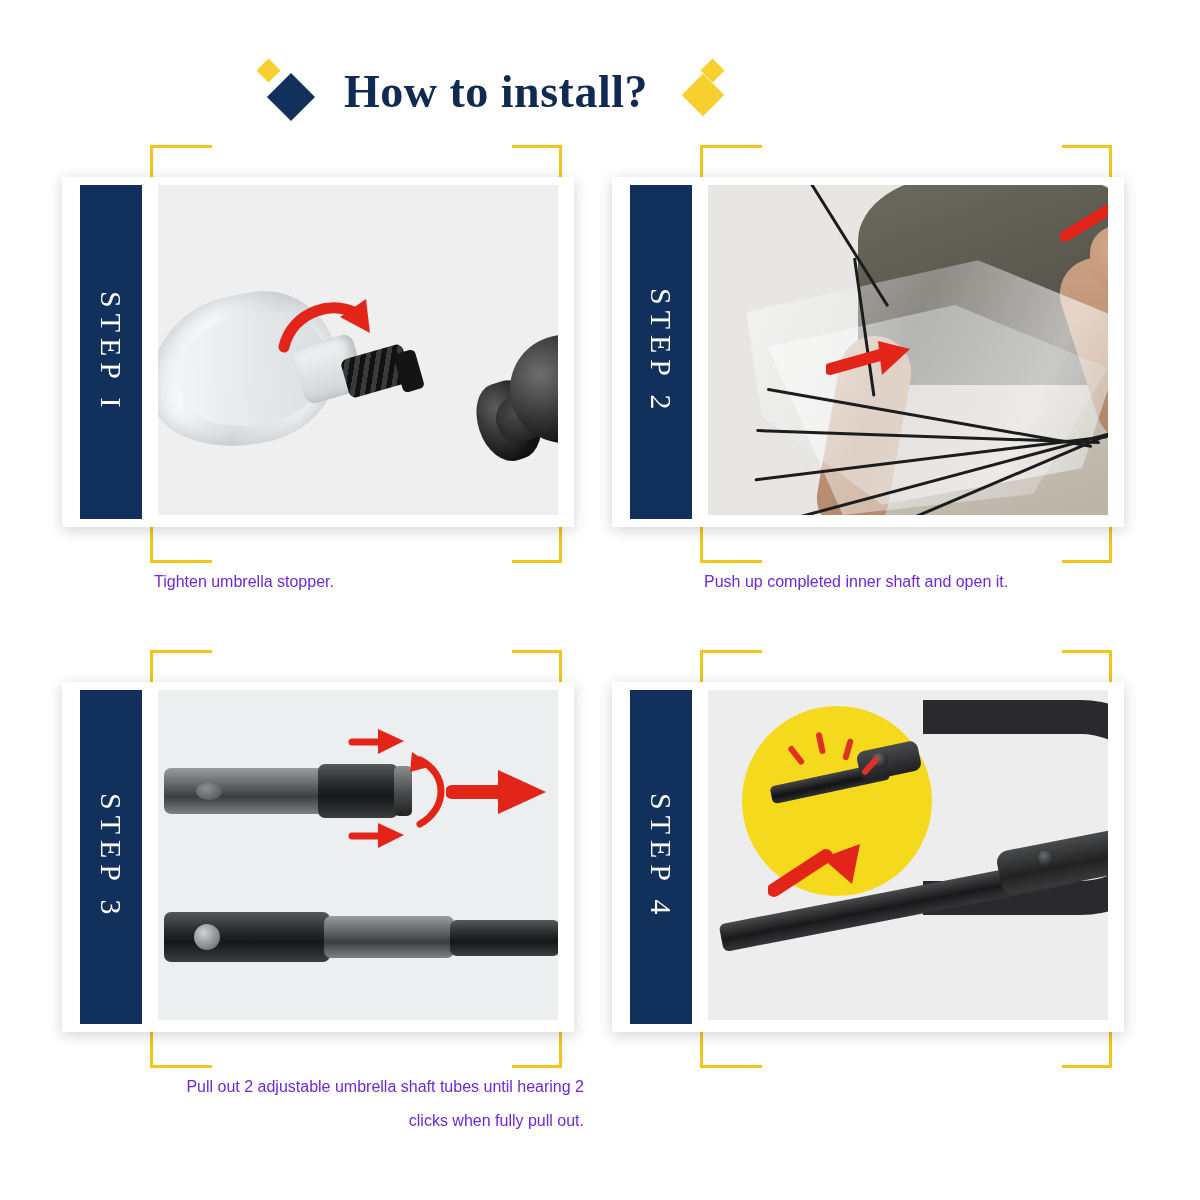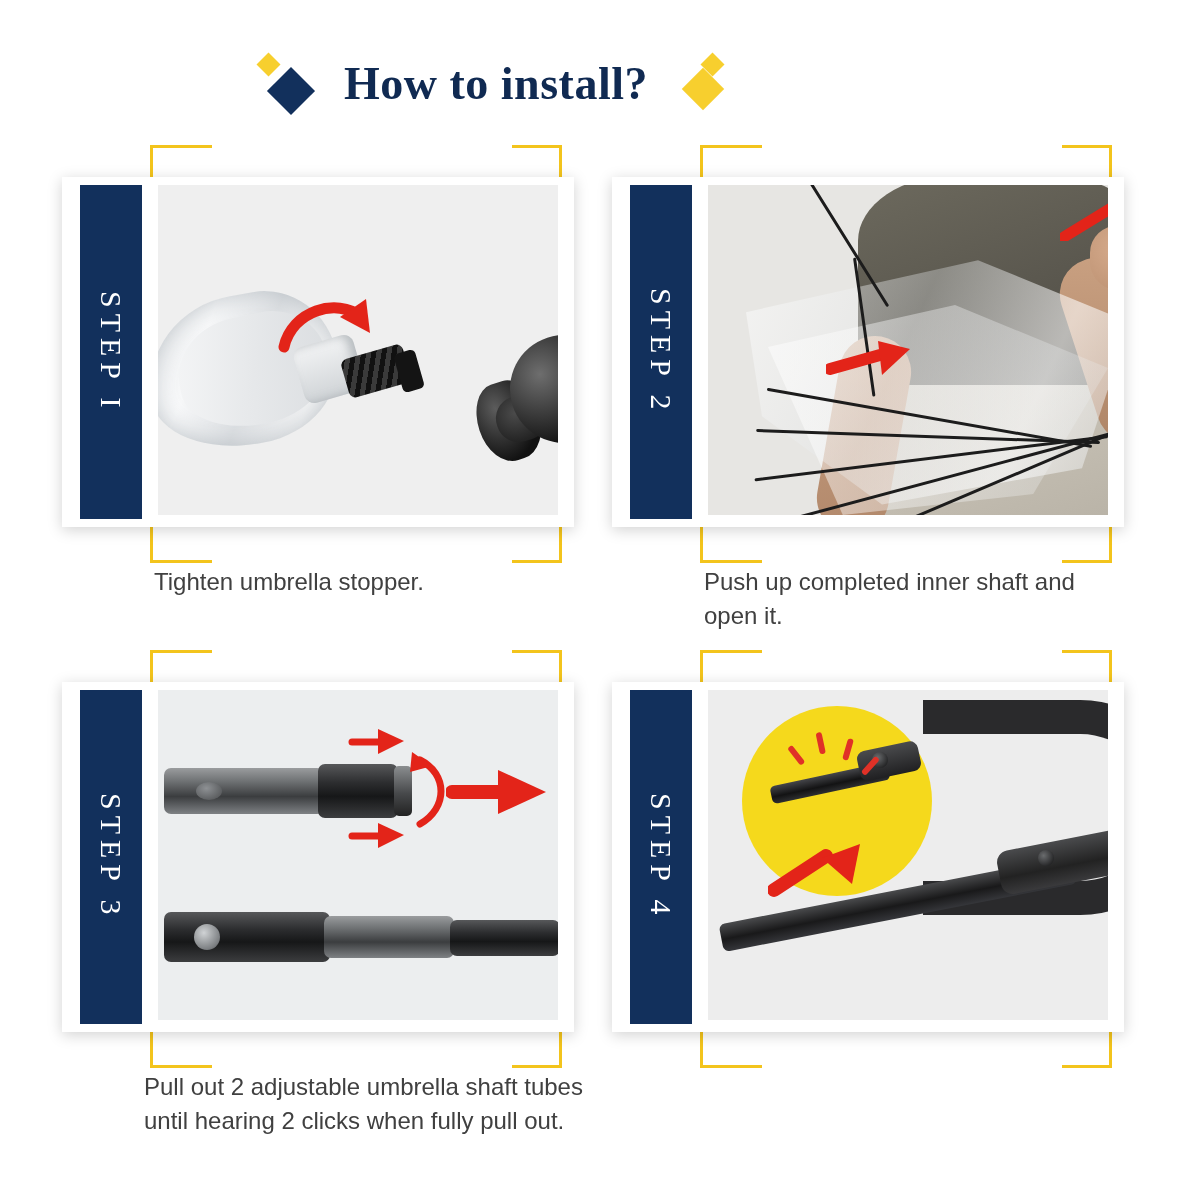--- a/index.html
+++ b/index.html
@@ -20,21 +20,21 @@
   }
 
   
   .header {
     position: absolute;
     top: 48px;
     left: 0;
     width: 992px;
     height: 70px;
     display: flex;
-    align-items: center;
+    align-items: flex-end;
     justify-content: center;
     gap: 26px;
   }
   .title {
     font-family: "Liberation Serif", serif;
     font-weight: bold;
     font-size: 46px;
     color: #102a52;
     letter-spacing: 0.5px;
     white-space: nowrap;
@@ -100,23 +100,23 @@
     font-weight: 400;
     white-space: nowrap;
   }
   .photo {
     position: absolute;
     overflow: hidden;
     background: #eceef0;
   }
   .caption {
     position: absolute;
-    font-size: 24px;
+    font-size: 16px;
     line-height: 34px;
-    color: #404040;
+    color: #6d28d9;
     font-family: "Liberation Sans", sans-serif;
   }
 
   
   .scene { position: absolute; inset: 0; }
 
   
   .s1-bg { position:absolute; inset:0; background:#efefef; }
   .s1-canopy {
     position:absolute; left:-10px; top:110px; width:190px; height:150px;
@@ -413,21 +413,21 @@
           <path d="M6,24 L60,24" stroke="#e32419" stroke-width="14" stroke-linecap="round"></path>
           <polygon points="100,24 52,46 52,2" fill="#e32419"></polygon>
         </svg>
 
         <div class="tube tube-dark" style="left:6px; top:222px; width:166px; height:50px;"></div>
         <div class="s3-screwhead" style="left:36px; top:234px;"></div>
         <div class="tube tube-steel" style="left:166px; top:226px; width:130px; height:42px;"></div>
         <div class="tube tube-dark" style="left:292px; top:230px; width:110px; height:36px;"></div>
       </div>
     </div>
-    <div class="caption" style="left:82px; top:420px; width:440px;">Pull out 2 adjustable umbrella shaft tubes until hearing 2 clicks when fully pull out.</div>
+    <div class="caption" style="left:82px; top:420px; width:440px;text-align:right;">Pull out 2 adjustable umbrella shaft tubes until hearing 2 clicks when fully pull out.</div>
   </div>
 
   <div class="card" style="left:612px; top:650px; width:500px; height:430px;">
     <div class="frame" style="left:88px; top:0px; width:412px; height:418px;"></div>
     <div class="frame-mask-top" style="left:150px; top:-6px; width:300px; height:14px;"></div>
     <div class="frame-mask-top" style="left:150px; top:410px; width:300px; height:14px;"></div>
     <div class="shadow-box" style="left:0px; top:32px; width:512px; height:350px;"></div>
     <div class="step-tab" style="left:18px; top:40px; width:62px; height:334px;">
       <span>STEP 4</span>
     </div>

